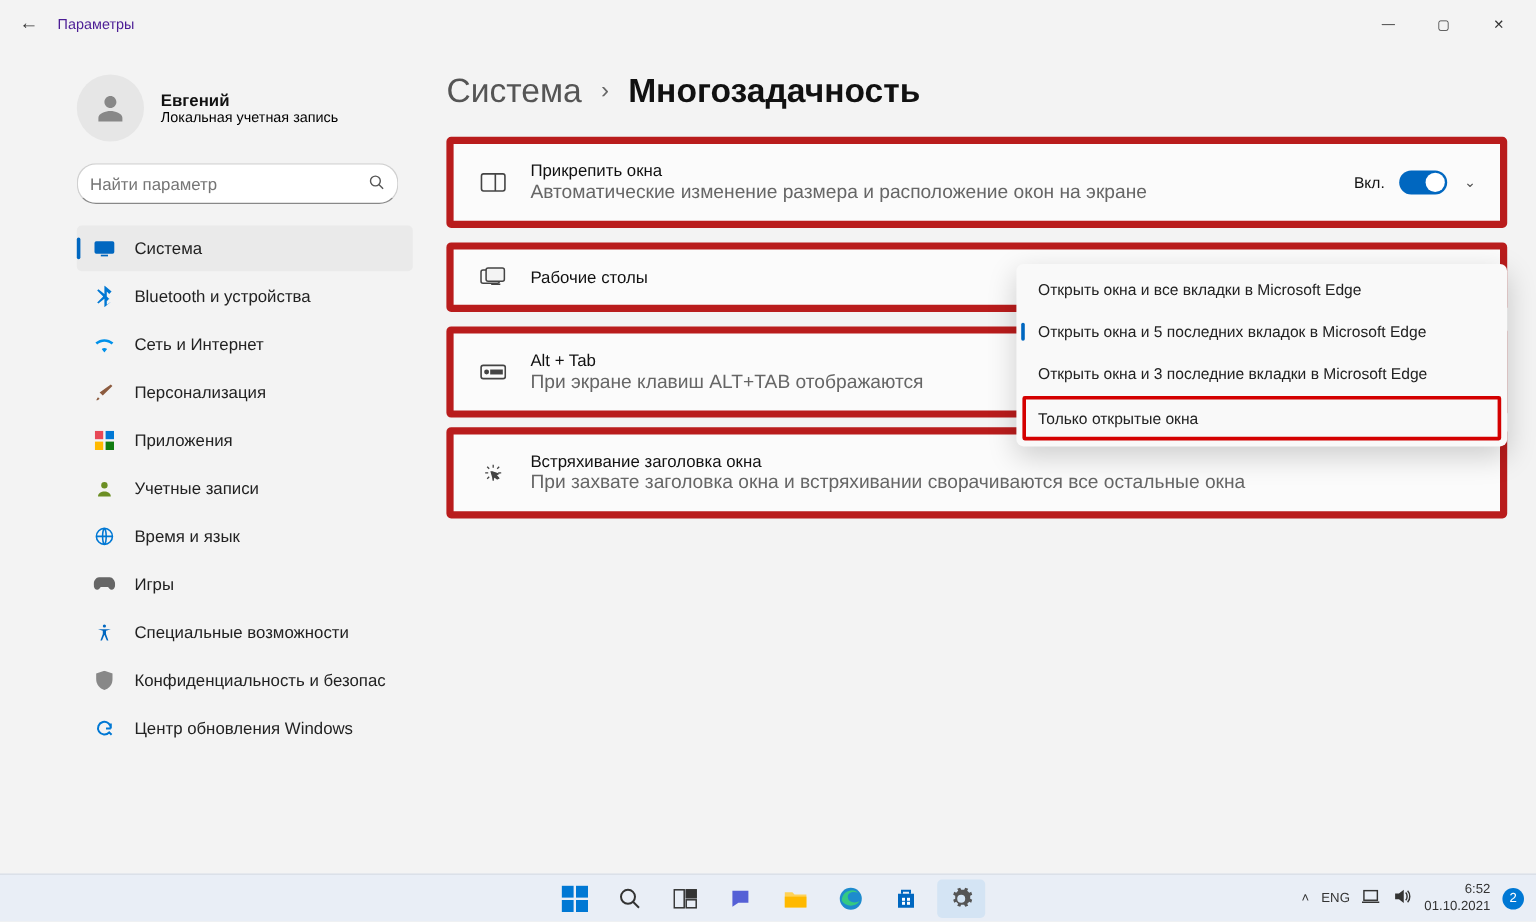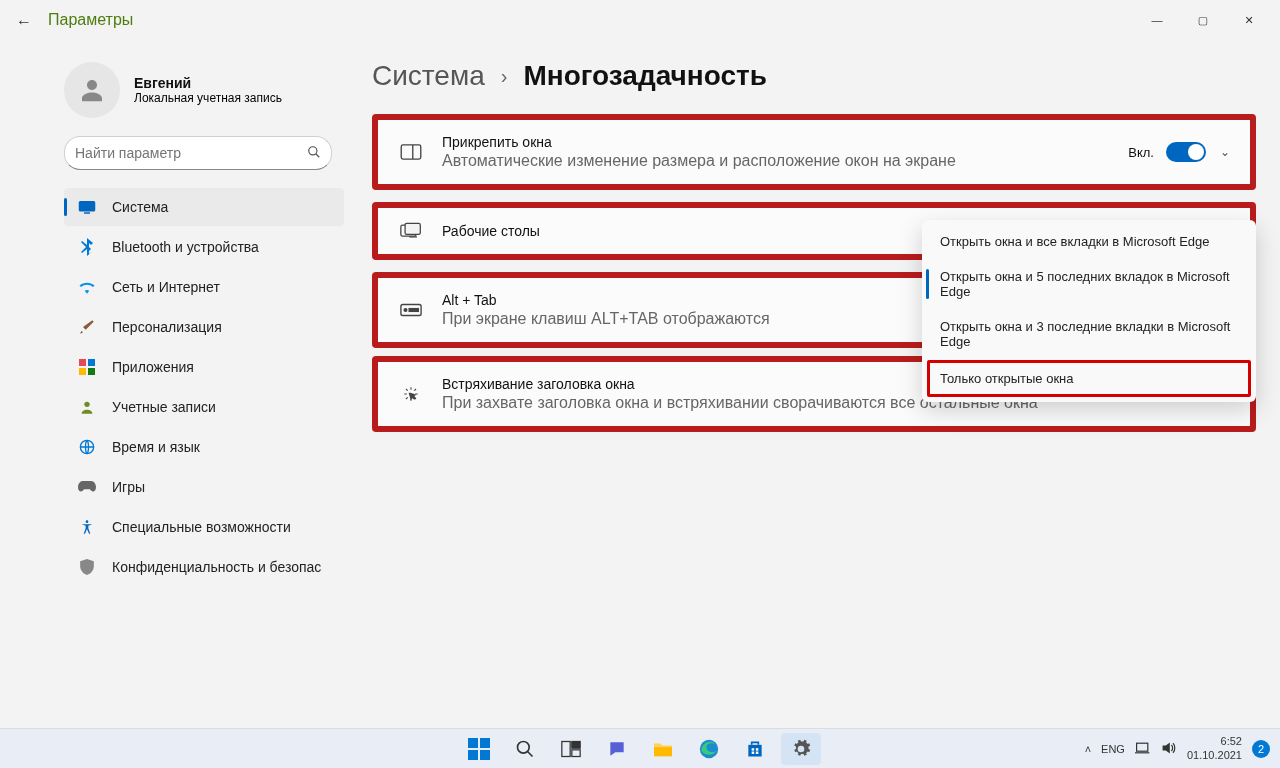--- a/index.html
+++ b/index.html
@@ -1,21 +1,21 @@
 <!DOCTYPE html>
 <html><head>
 <meta charset="utf-8">
 <style>
   * { box-sizing: border-box; margin: 0; padding: 0; font-family: "Segoe UI", Arial, sans-serif; }
   body { width: 1280px; height: 768px; background: #f3f3f3; overflow: hidden; position: relative; }
 
   
   .titlebar { height: 40px; display: flex; align-items: center; padding: 0 8px; }
   .titlebar .back { width: 32px; text-align: center; font-size: 16px; color: #333; }
-  .titlebar .title { font-size: 16px; color: #4d7c0f; margin-left: 8px; }
+  .titlebar .title { font-size: 12px; color: #4c1d95; margin-left: 8px; }
   .titlebar .wincontrols { margin-left: auto; display: flex; }
   .titlebar .wincontrols div { width: 46px; height: 32px; display: flex; align-items: center; justify-content: center; font-size: 11px; color: #333; }
 
   
   .main { display: flex; height: 688px; padding-left: 48px; }
   .sidebar { width: 300px; padding: 10px 4px 0 16px; }
   .content { flex: 1; padding: 20px 24px 0 24px; position: relative; }
 
   
   .user { display: flex; align-items: center; margin: 12px 0 18px 0; }
@@ -44,21 +44,21 @@
   .row .ricon { width:26px; margin-right: 18px; color:#444; display:flex; align-items:center; justify-content:center;}
   .row .rtext { flex:1; }
   .row .rtitle { font-size: 14px; color:#111; }
   .row .rsub { font-size: 16px; color:#666; margin-top: 2px; }
   .row .rstate { font-size: 13px; color:#111; margin-right: 12px; }
   .toggle { width: 40px; height: 20px; background:#0067c0; border-radius: 10px; position:relative; margin-right: 14px;}
   .toggle::after { content:""; position:absolute; right:2px; top:2px; width:16px; height:16px; background:#fff; border-radius:50%; }
   .chev { color:#555; font-size: 12px; }
 
   
-  .dropdown { position:absolute; right: 24px; top: 180px; width: 334px; background:#f9f9f9; border-radius:6px; box-shadow: 0 8px 24px rgba(0,0,0,0.18); padding: 4px 0; }
+  .dropdown { position:absolute; right: 24px; top: 180px; width: 409px; background:#f9f9f9; border-radius:6px; box-shadow: 0 8px 24px rgba(0,0,0,0.18); padding: 4px 0; }
   .dropdown .opt { padding: 10px 16px 10px 18px; font-size: 13px; color:#222; position:relative; }
   .dropdown .opt.sel::before { content:""; position:absolute; left:4px; top:10px; bottom:10px; width:3px; background:#0067c0; border-radius:2px; }
   .dropdown .opt.highlight { outline: 3px solid #d40000; outline-offset:-2px; border-radius:1px; margin: 2px 6px; padding-left:12px;}
 
   
   .taskbar { position:absolute; left:0; right:0; bottom:0; height:40px; background:#e9eef6; border-top:1px solid #d8dde4; display:flex; align-items:center; }
   .taskbar .center { position:absolute; left:50%; transform:translateX(-50%); display:flex; gap: 6px; }
   .taskbar .center .tb { width:40px; height:32px; display:flex; align-items:center; justify-content:center; border-radius:4px; }
   .taskbar .right { margin-left:auto; display:flex; align-items:center; gap:10px; padding-right:10px; font-size:11px; color:#333;}
   .clock { text-align:right; line-height:1.2; }
@@ -181,20 +181,28 @@
         </span>
       <span>Специальные возможности</span>
     </div>
     <div class="nav-item">
       <span class="nicon">
           <svg width="14" height="16" viewBox="0 0 24 28" fill="#888">
             <path d="M12 0L0 4v8c0 8 5 14 12 16 7-2 12-8 12-16V4L12 0z"></path>
           </svg>
         </span>
       <span>Конфиденциальность и безопас</span>
+    </div>
+    <div class="nav-item">
+      <span class="nicon">
+          <svg width="16" height="16" viewBox="0 0 24 24" fill="none" stroke="#0078d4" stroke-width="2.5">
+            <path d="M20 12a8 8 0 10-2 5l3 3M20 12V6m0 6h-6"></path>
+          </svg>
+        </span>
+      <span>Центр обновления Windows</span>
     </div>
   </div>
 
   <div class="content">
     <div class="breadcrumb">
       <span class="bc1">Система</span>
       <span class="sep">›</span>
       <span class="bc2">Многозадачность</span>
     </div>
 

